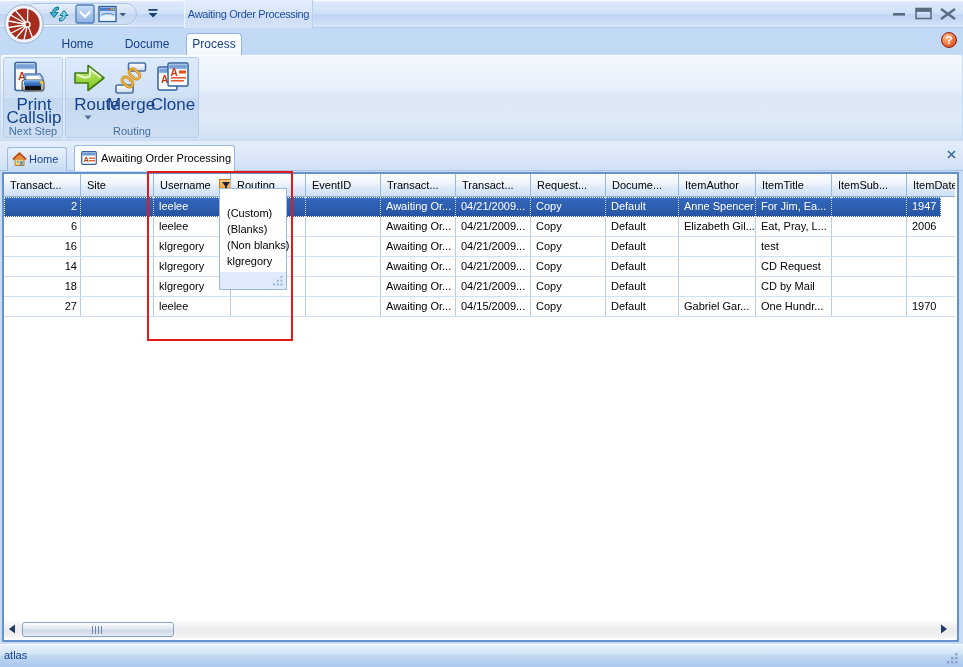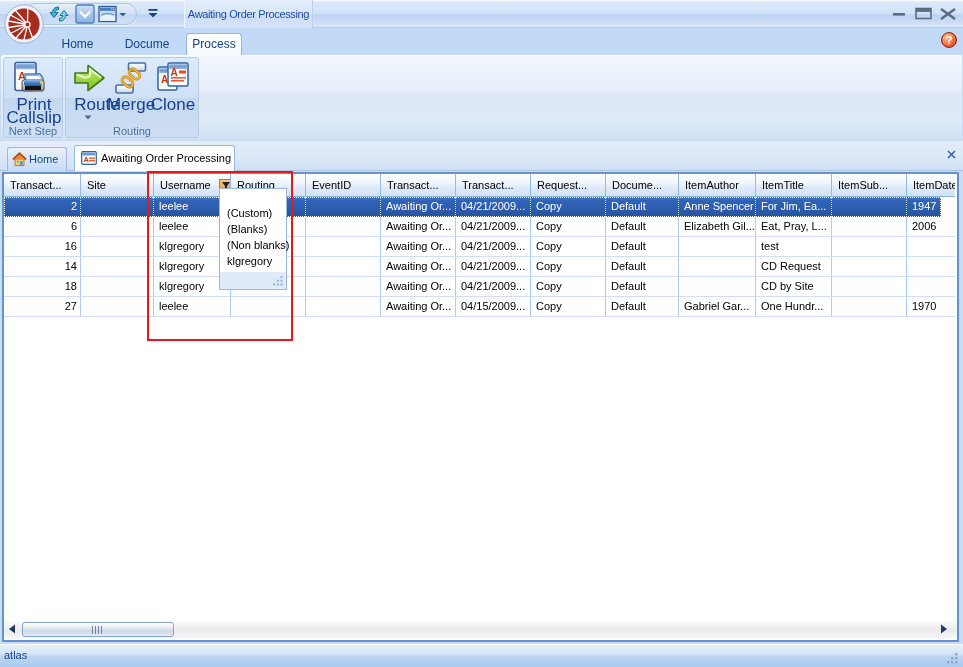--- a/index.html
+++ b/index.html
@@ -376,21 +376,21 @@
         <div class="gcell num" style="left:0px; width:77px;">18</div>
         <div class="gcell" style="left:77px; width:73px;"></div>
         <div class="gcell" style="left:150px; width:77px;">klgregory</div>
         <div class="gcell" style="left:227px; width:75px;"></div>
         <div class="gcell" style="left:302px; width:75px;"></div>
         <div class="gcell" style="left:377px; width:75px;">Awaiting Or...</div>
         <div class="gcell" style="left:452px; width:75px;">04/21/2009...</div>
         <div class="gcell" style="left:527px; width:75px;">Copy</div>
         <div class="gcell" style="left:602px; width:73px;">Default</div>
         <div class="gcell" style="left:675px; width:77px;"></div>
-        <div class="gcell" style="left:752px; width:76px;">CD by Site</div>
+        <div class="gcell" style="left:752px; width:76px;">CD by Mail</div>
         <div class="gcell" style="left:828px; width:75px;"></div>
         <div class="gcell" style="left:903px; width:48px; border-right:none;"></div>
       </div>
     <div class="grow" style="top:123px;">
         <div class="gcell num" style="left:0px; width:77px;">27</div>
         <div class="gcell" style="left:77px; width:73px;"></div>
         <div class="gcell" style="left:150px; width:77px;">leelee</div>
         <div class="gcell" style="left:227px; width:75px;"></div>
         <div class="gcell" style="left:302px; width:75px;"></div>
         <div class="gcell" style="left:377px; width:75px;">Awaiting Or...</div>

